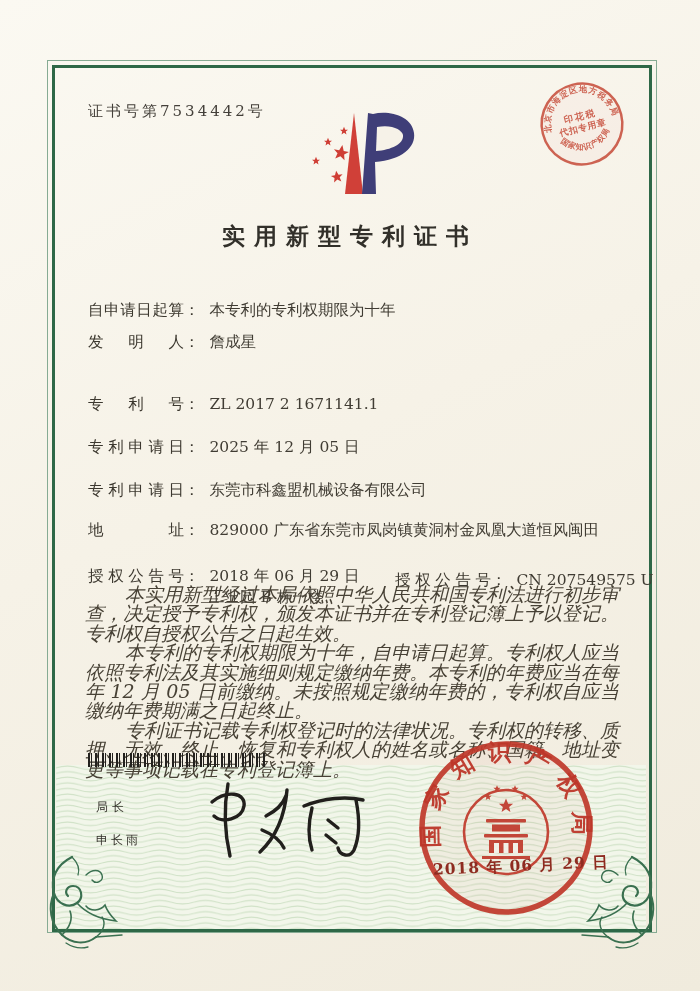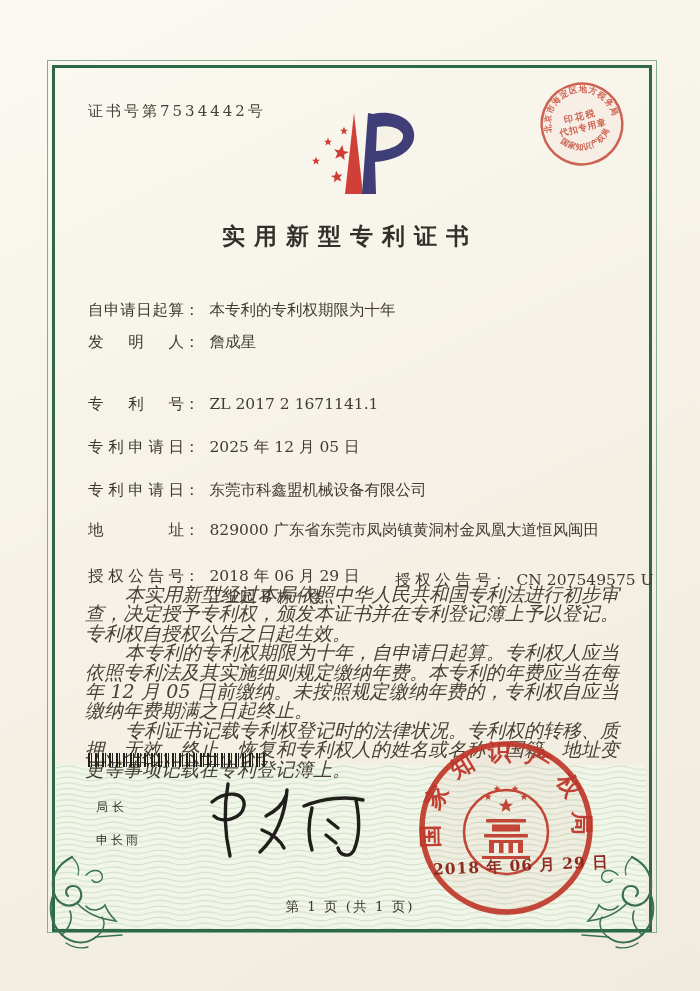--- a/index.html
+++ b/index.html
@@ -234,15 +234,14 @@
       <g fill="#f3f1e8">
         <rect x="88" y="115" width="5" height="10"></rect>
         <rect x="97.5" y="115" width="5" height="10"></rect>
         <rect x="107" y="115" width="5" height="10"></rect>
       </g>
     </g>
   </svg>
 
   <div class="seal-date">2018 年 06 月 29 日</div>
 
-  <div class="footer">第 1 页 (共 1 页)</div>
 
 </div>
 
 </body></html>

